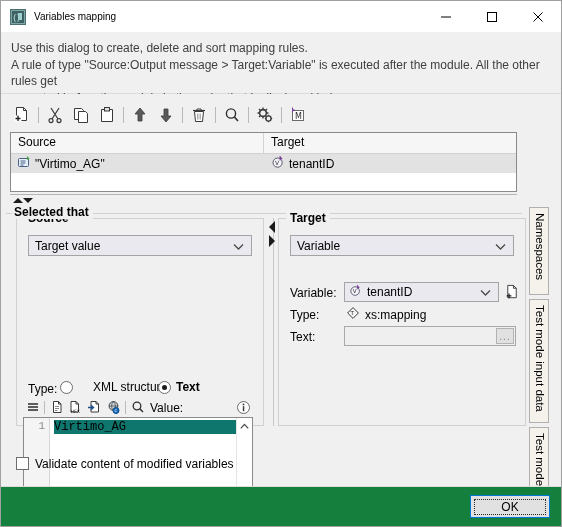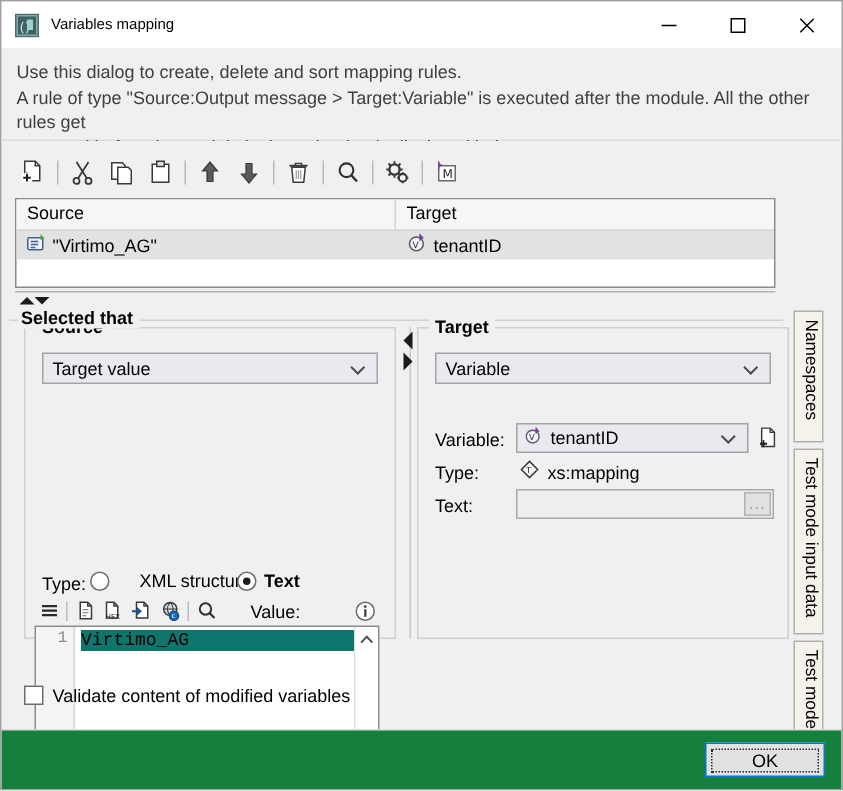--- a/index.html
+++ b/index.html
@@ -650,21 +650,21 @@
           <text x="7.4" y="12.3" font-family="DejaVu Sans, sans-serif" font-size="4.5" fill="#fff">c</text>
         </svg>
       </div>
       <div class="mini-sep"></div>
       <div class="mini-btn">
         <svg width="14" height="14" viewBox="0 0 14 14">
           <circle cx="6" cy="6" r="3.8" fill="none" stroke="#2f2f2f" stroke-width="1.3"></circle>
           <line x1="8.8" y1="8.8" x2="12" y2="12" stroke="#2f2f2f" stroke-width="1.5"></line>
         </svg>
       </div>
-      <span class="lbl-static" style="position:relative; margin-left:20px; top:1px;">Value:</span>
+      <span class="lbl-static" style="position:relative; margin-left:3px; top:1px;">Value:</span>
       <div class="mini-btn" style="position:absolute; right:0; top:0;">
         <svg width="15" height="15" viewBox="0 0 15 15">
           <circle cx="7.5" cy="7.5" r="6" fill="#fff" stroke="#6a6a6a"></circle>
           <circle cx="7.5" cy="4.4" r="0.95" fill="#3a3a3a"></circle>
           <rect x="6.8" y="6.2" width="1.5" height="5" fill="#3a3a3a"></rect>
         </svg>
       </div>
     </div>
 
     <div class="editor" style="left:22px; top:323px; width:230px; height:90px;">

